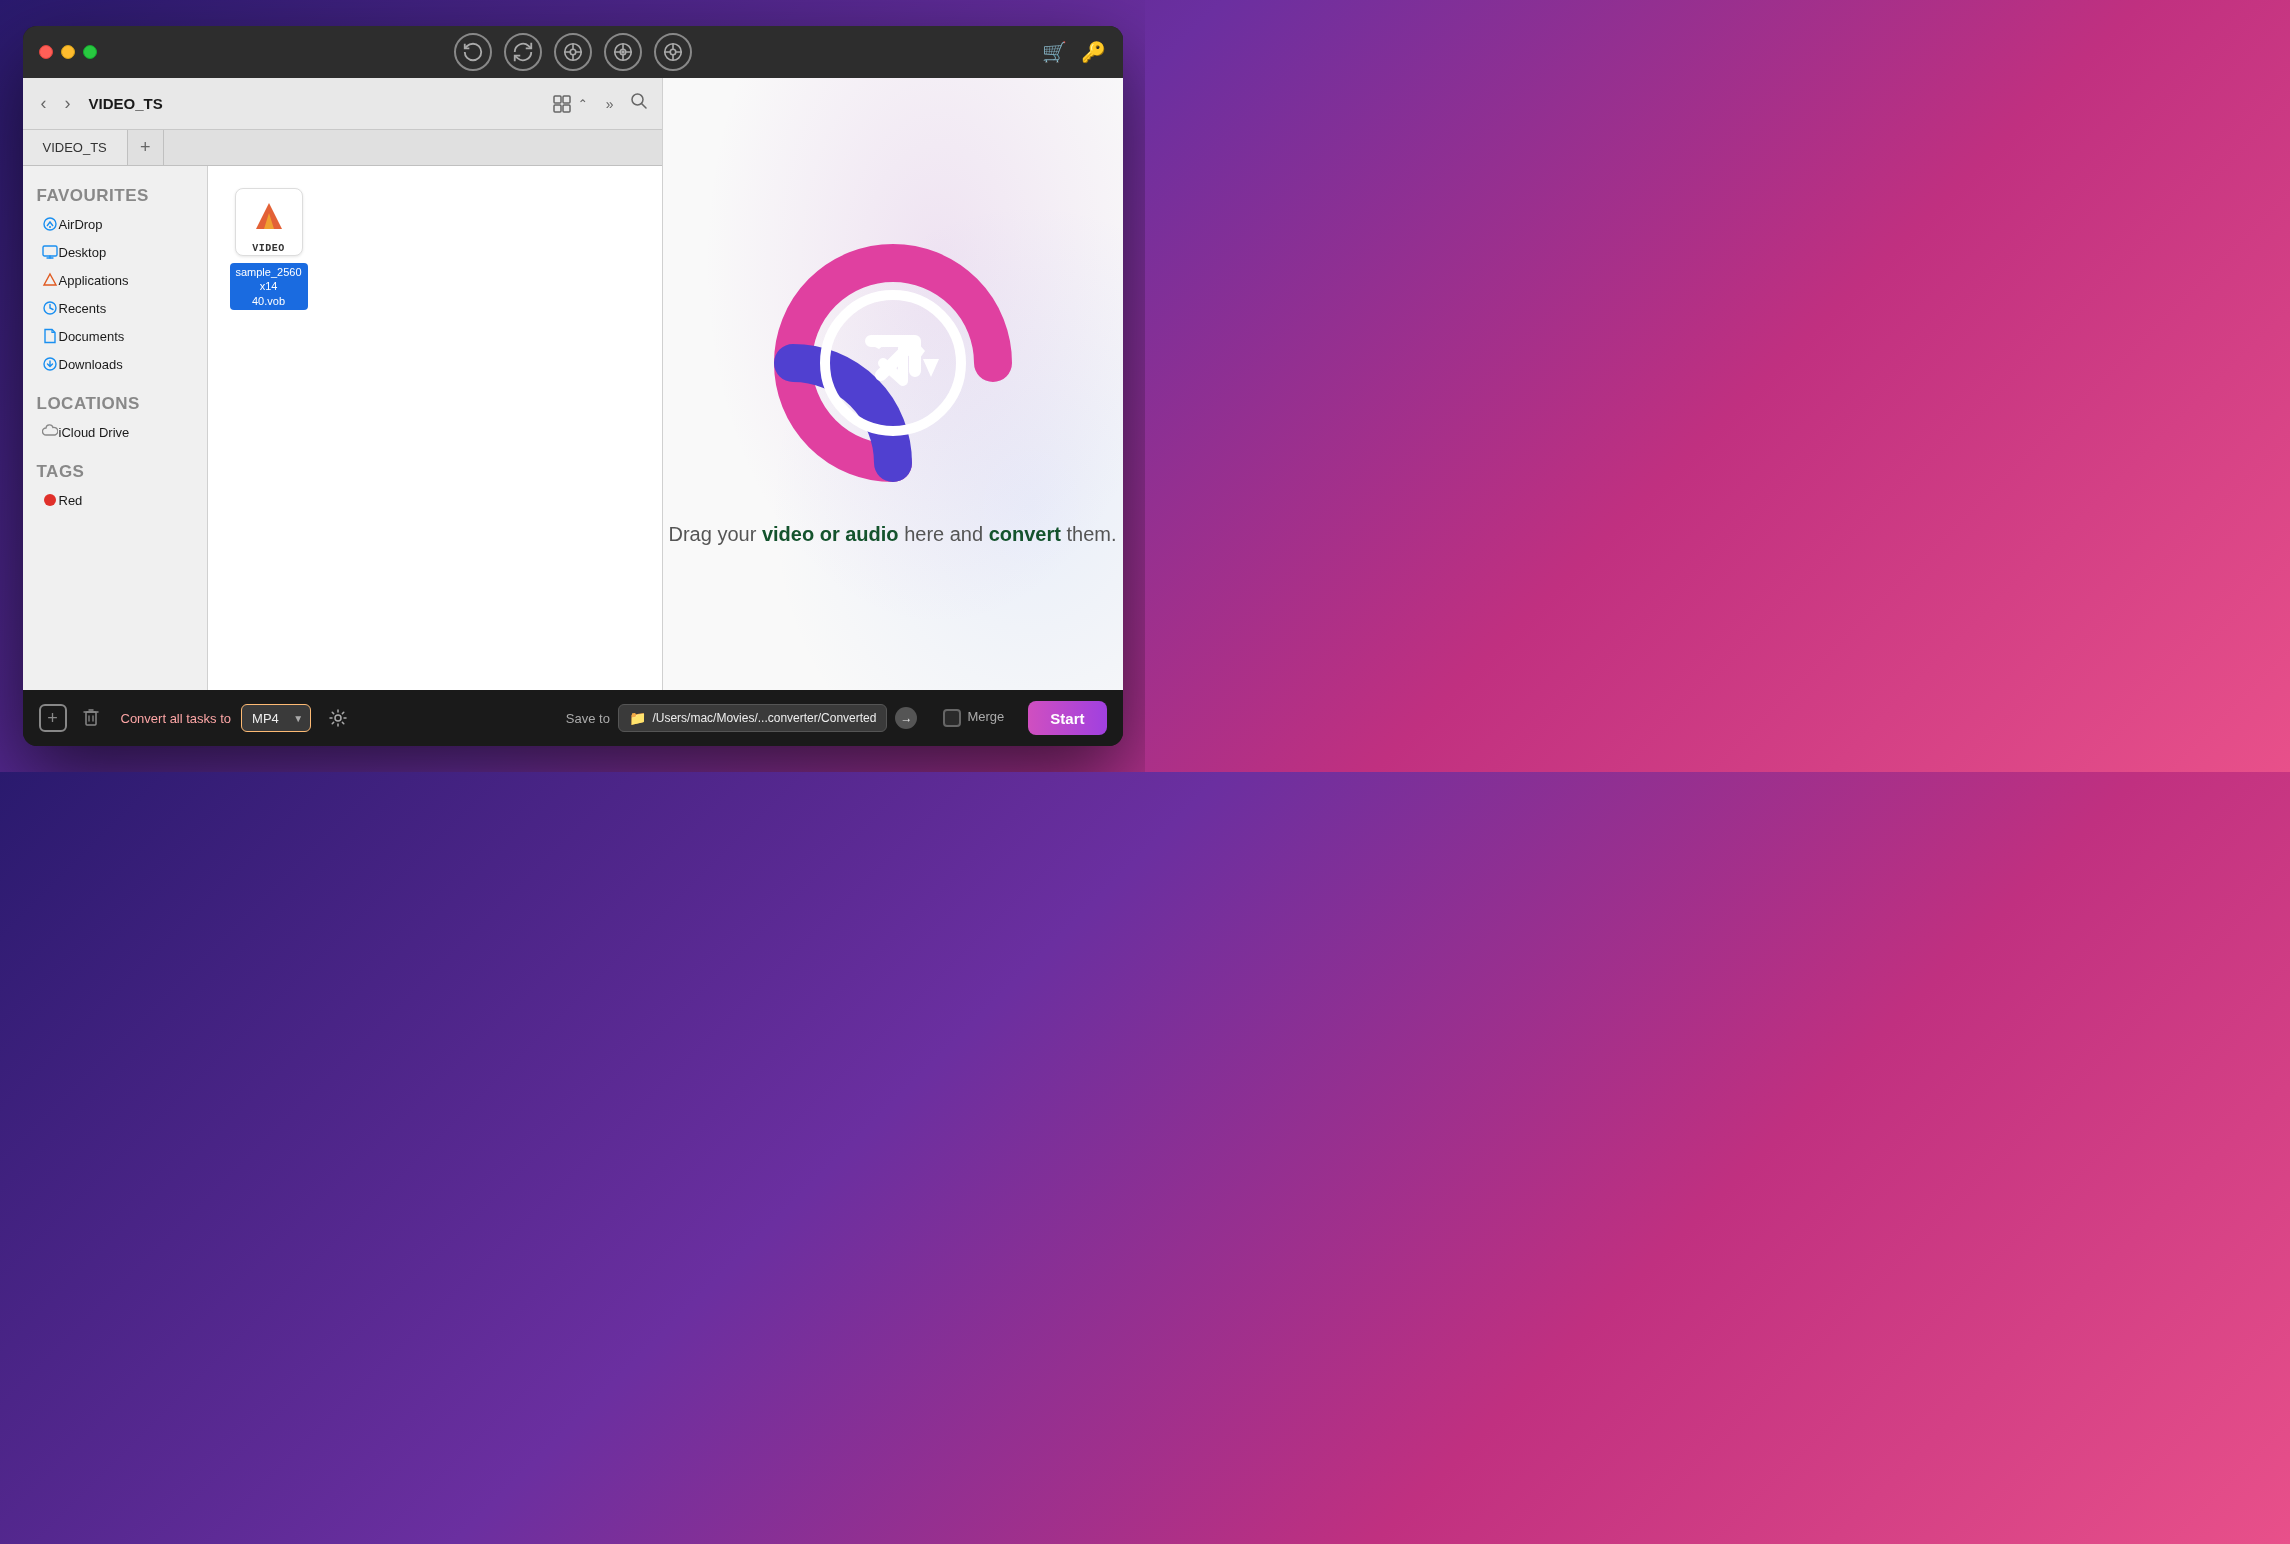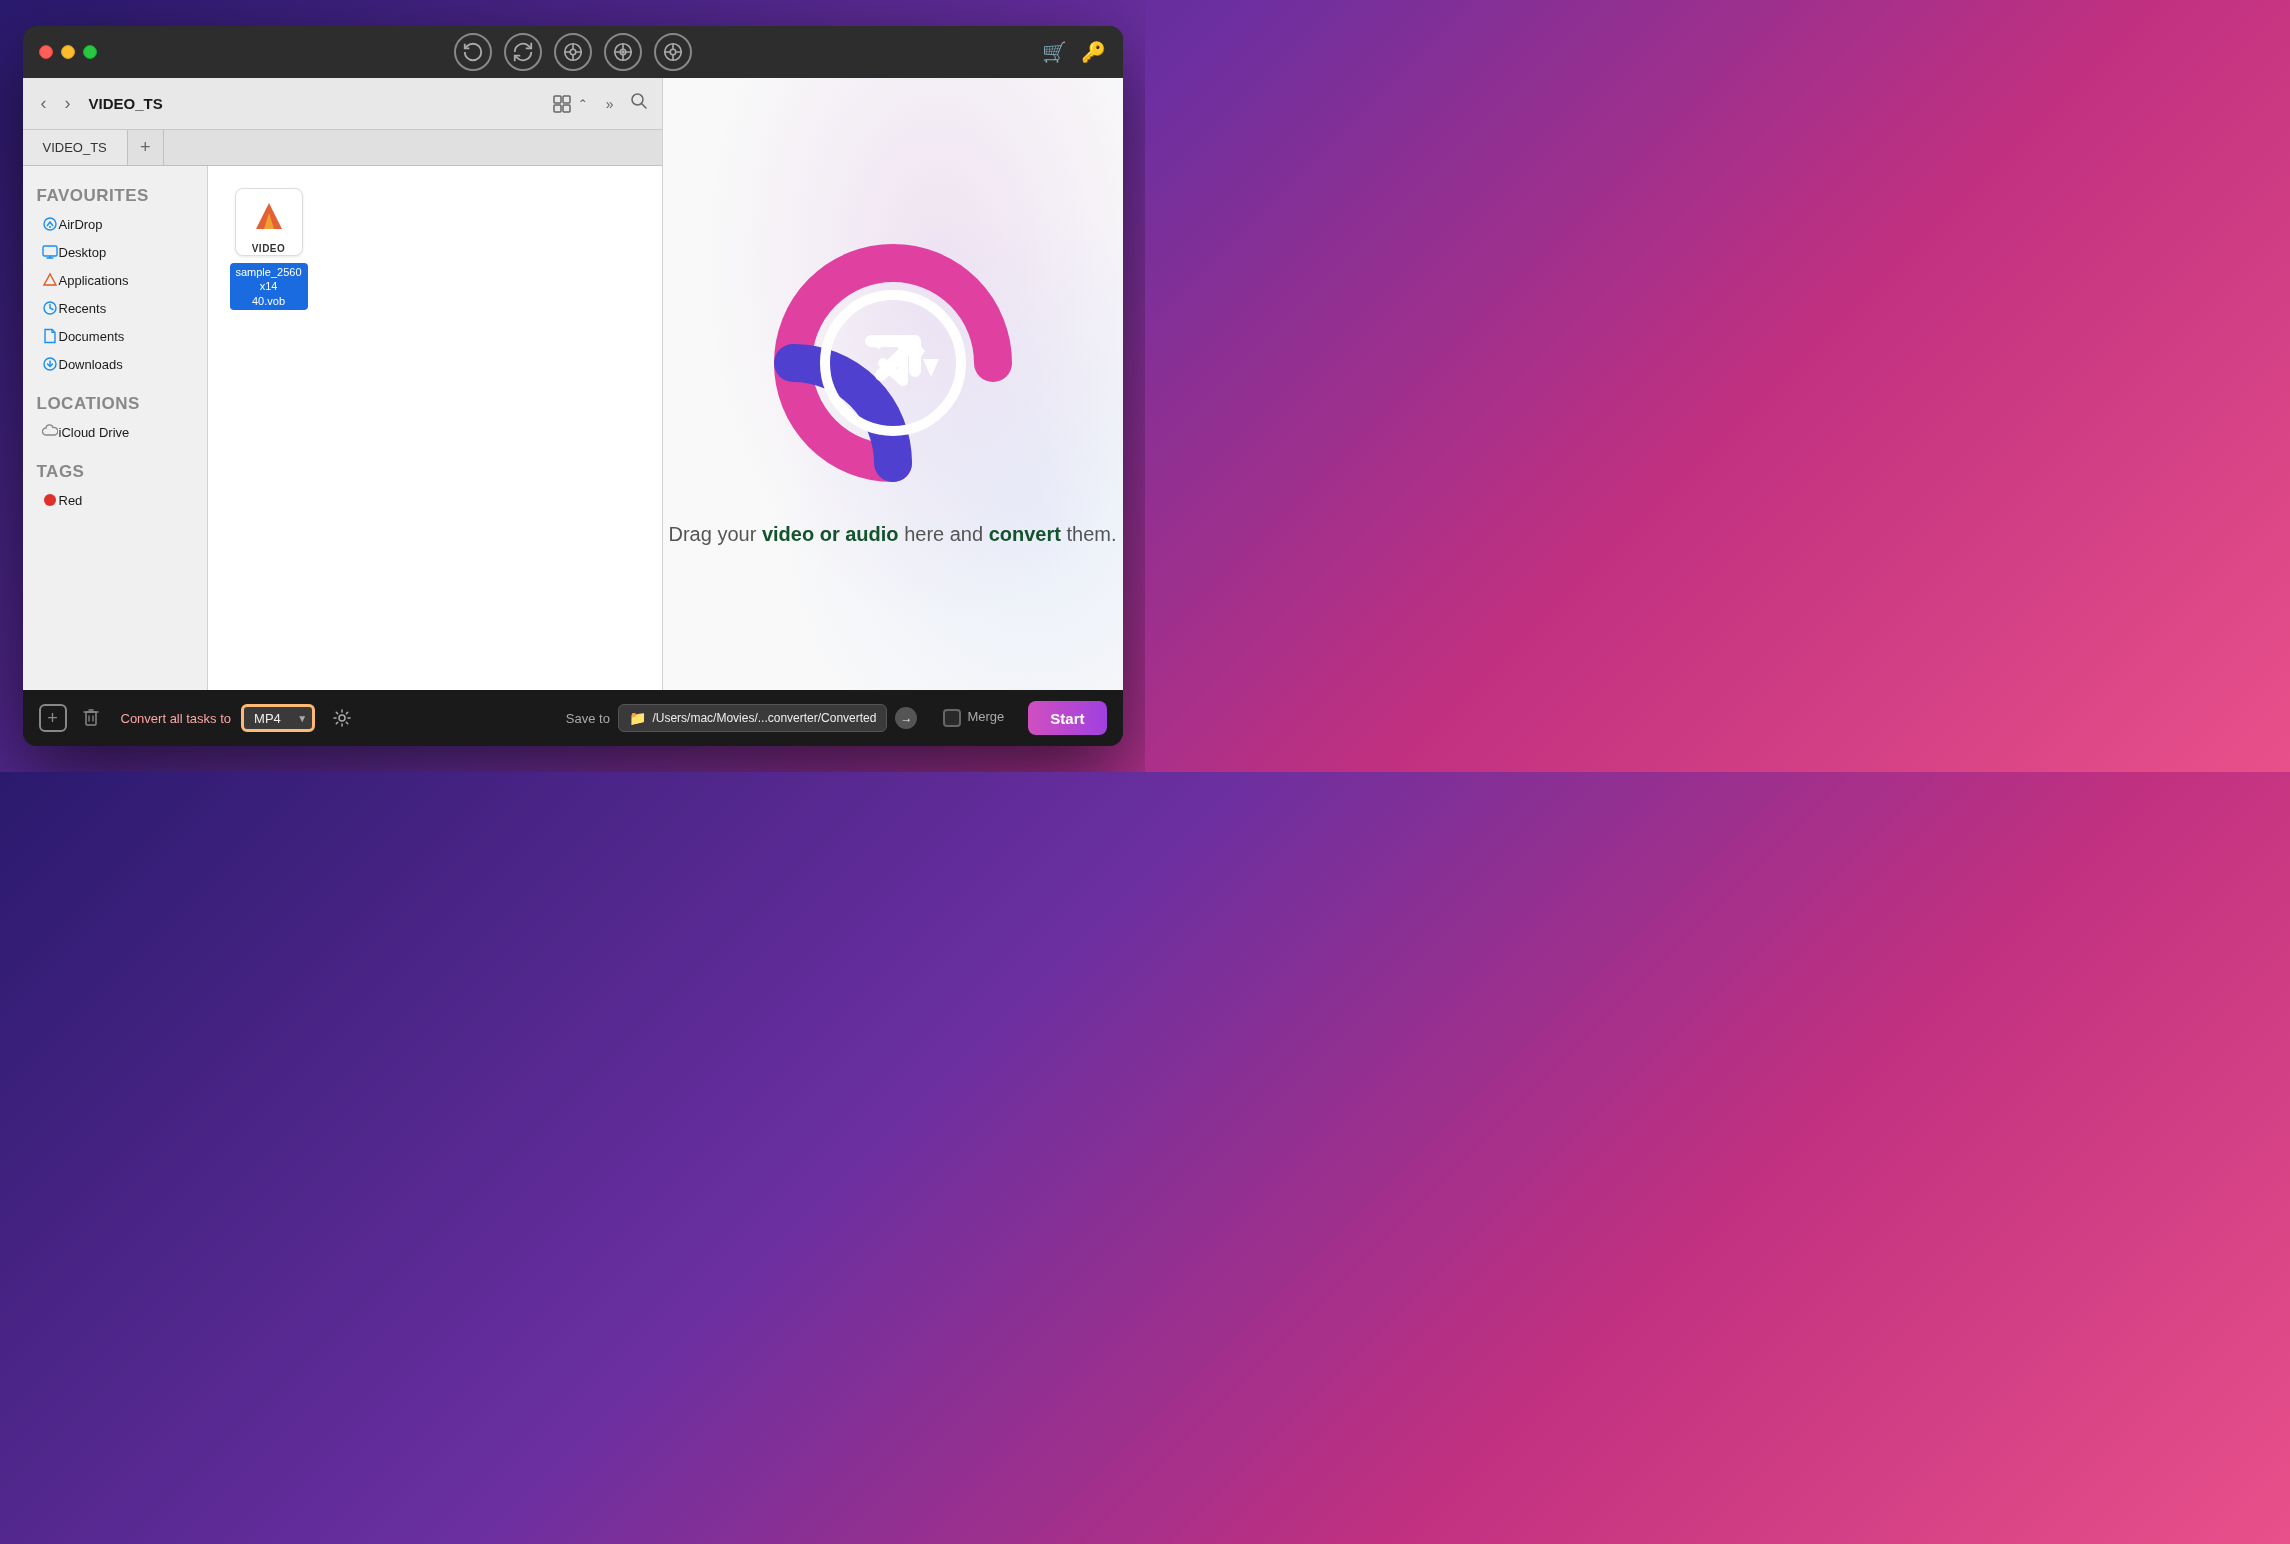--- a/index.html
+++ b/index.html
@@ -243,20 +243,21 @@
       position: relative;
       overflow: hidden;
     }
     .file-icon-inner {
       display: flex;
       flex-direction: column;
       align-items: center;
       justify-content: center;
       width: 100%;
       height: 100%;
+      font-family: Liberation Mono, monospace;
     }
     .file-label {
       font-size: 10px;
       font-weight: 600;
       color: #333;
       letter-spacing: 0.5px;
       margin-top: 2px;
     }
     .file-name-badge {
       background: #1a6be0;
@@ -346,21 +347,21 @@
       margin-left: 6px;
     }
     .format-select-wrapper {
       position: relative;
       display: flex;
       align-items: center;
     }
     .format-select {
       appearance: none;
       background: #3a3a3a;
-      border: 3px solid #fdba74;
+      border: 1px solid #fdba74;
       border-radius: 6px;
       color: #eee;
       font-size: 13px;
       padding: 4px 28px 4px 10px;
       cursor: pointer;
       height: 28px;
     }
     .format-select-arrow {
       position: absolute;
       right: 8px;

